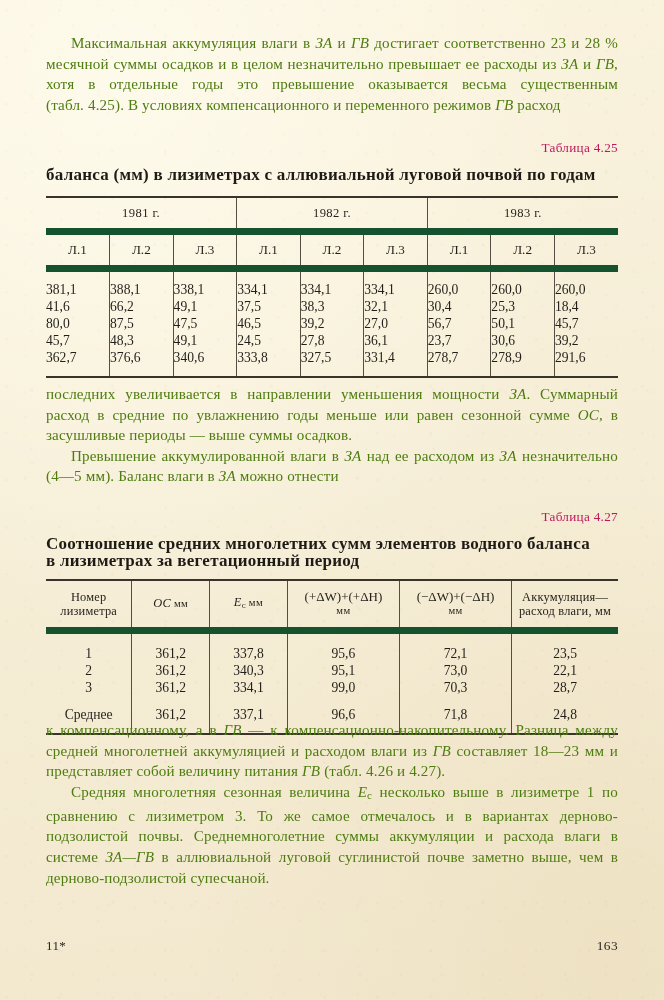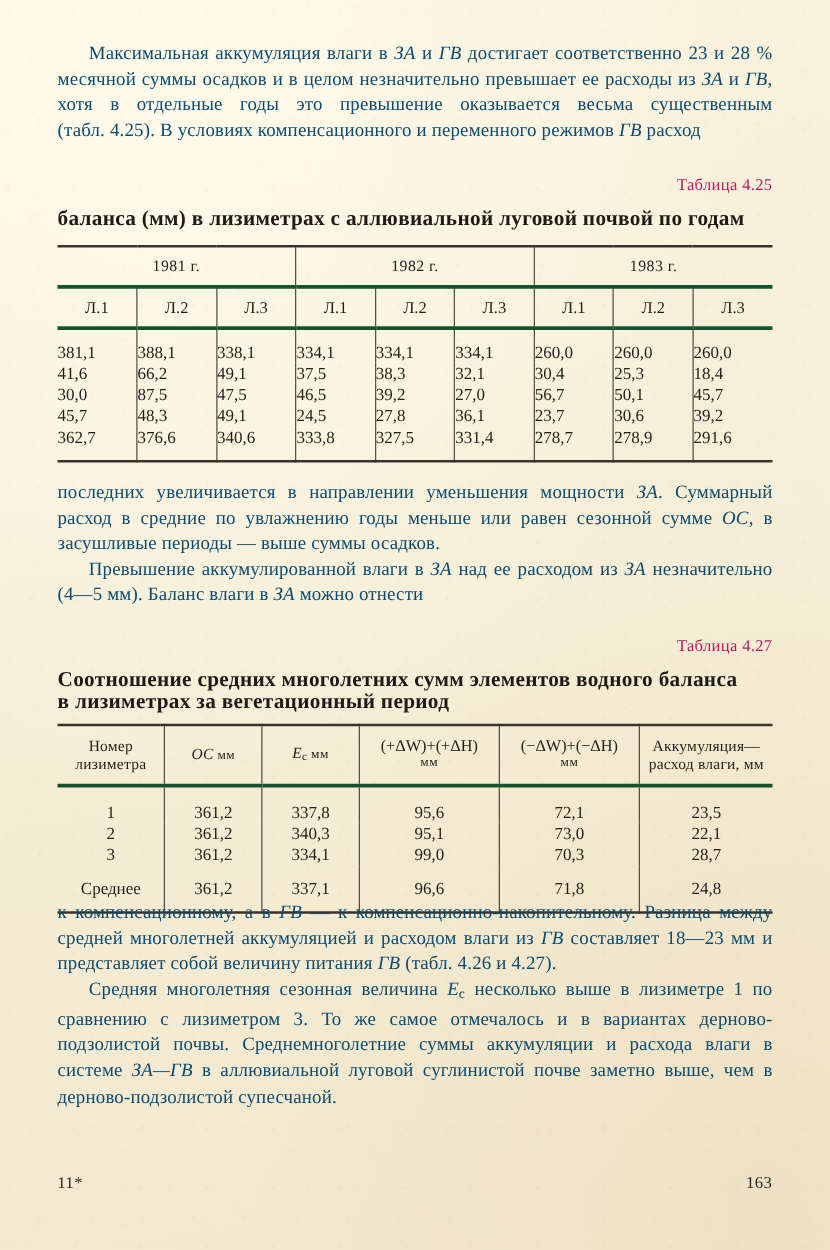--- a/index.html
+++ b/index.html
@@ -49,21 +49,21 @@
   }
 
   
   p.body {
     margin: 0;
     font-size: 15.1px;
     line-height: 20.6px;
     text-align: justify;
     text-align-last: left;
     letter-spacing: .15px;
-    color: #0c4a6e;
+    color: #4d7c0f;
   }
   p.body.indent { text-indent: 25px; }
   .it { font-style: italic; }
   .sub { font-size: .72em; vertical-align: -0.22em; font-style: normal; }
 
   
   .tbl-num {
     font-size: 13.2px;
     text-align: right;
     letter-spacing: .3px;
@@ -85,21 +85,21 @@
     color: #221f1a;
   }
   table.data td, table.data th {
     font-weight: normal;
     padding: 0;
     text-align: center;
     vertical-align: middle;
   }
   .rule-top    { border-top: 2px solid #39342b; }
   .rule-bottom { border-bottom: 2px solid #39342b; }
-  .rule-thin   { border-bottom: 3px solid #14532d; }
+  .rule-thin   { border-bottom: 7px solid #14532d; }
   .vsep        { border-left: 1px solid #554e42; }
 
   
   #t425 { table-layout: fixed; }
   #t425 .yr  { height: 30px; font-size: 12.6px; letter-spacing: .4px; }
   #t425 .lz  { height: 30px; font-size: 13.2px; }
   #t425 tbody td {
     height: 17.1px;
     font-size: 13.6px;
     padding-right: 14px;
@@ -204,21 +204,21 @@
           <td class="vsep">66,2</td>
           <td class="vsep">49,1</td>
           <td class="vsep">37,5</td>
           <td class="vsep">38,3</td>
           <td class="vsep">32,1</td>
           <td class="vsep">30,4</td>
           <td class="vsep">25,3</td>
           <td class="vsep">18,4</td>
         </tr>
         <tr>
-          <td>30,0</td>
+          <td>80,0</td>
           <td class="vsep">87,5</td>
           <td class="vsep">47,5</td>
           <td class="vsep">46,5</td>
           <td class="vsep">39,2</td>
           <td class="vsep">27,0</td>
           <td class="vsep">56,7</td>
           <td class="vsep">50,1</td>
           <td class="vsep">45,7</td>
         </tr>
         <tr>

